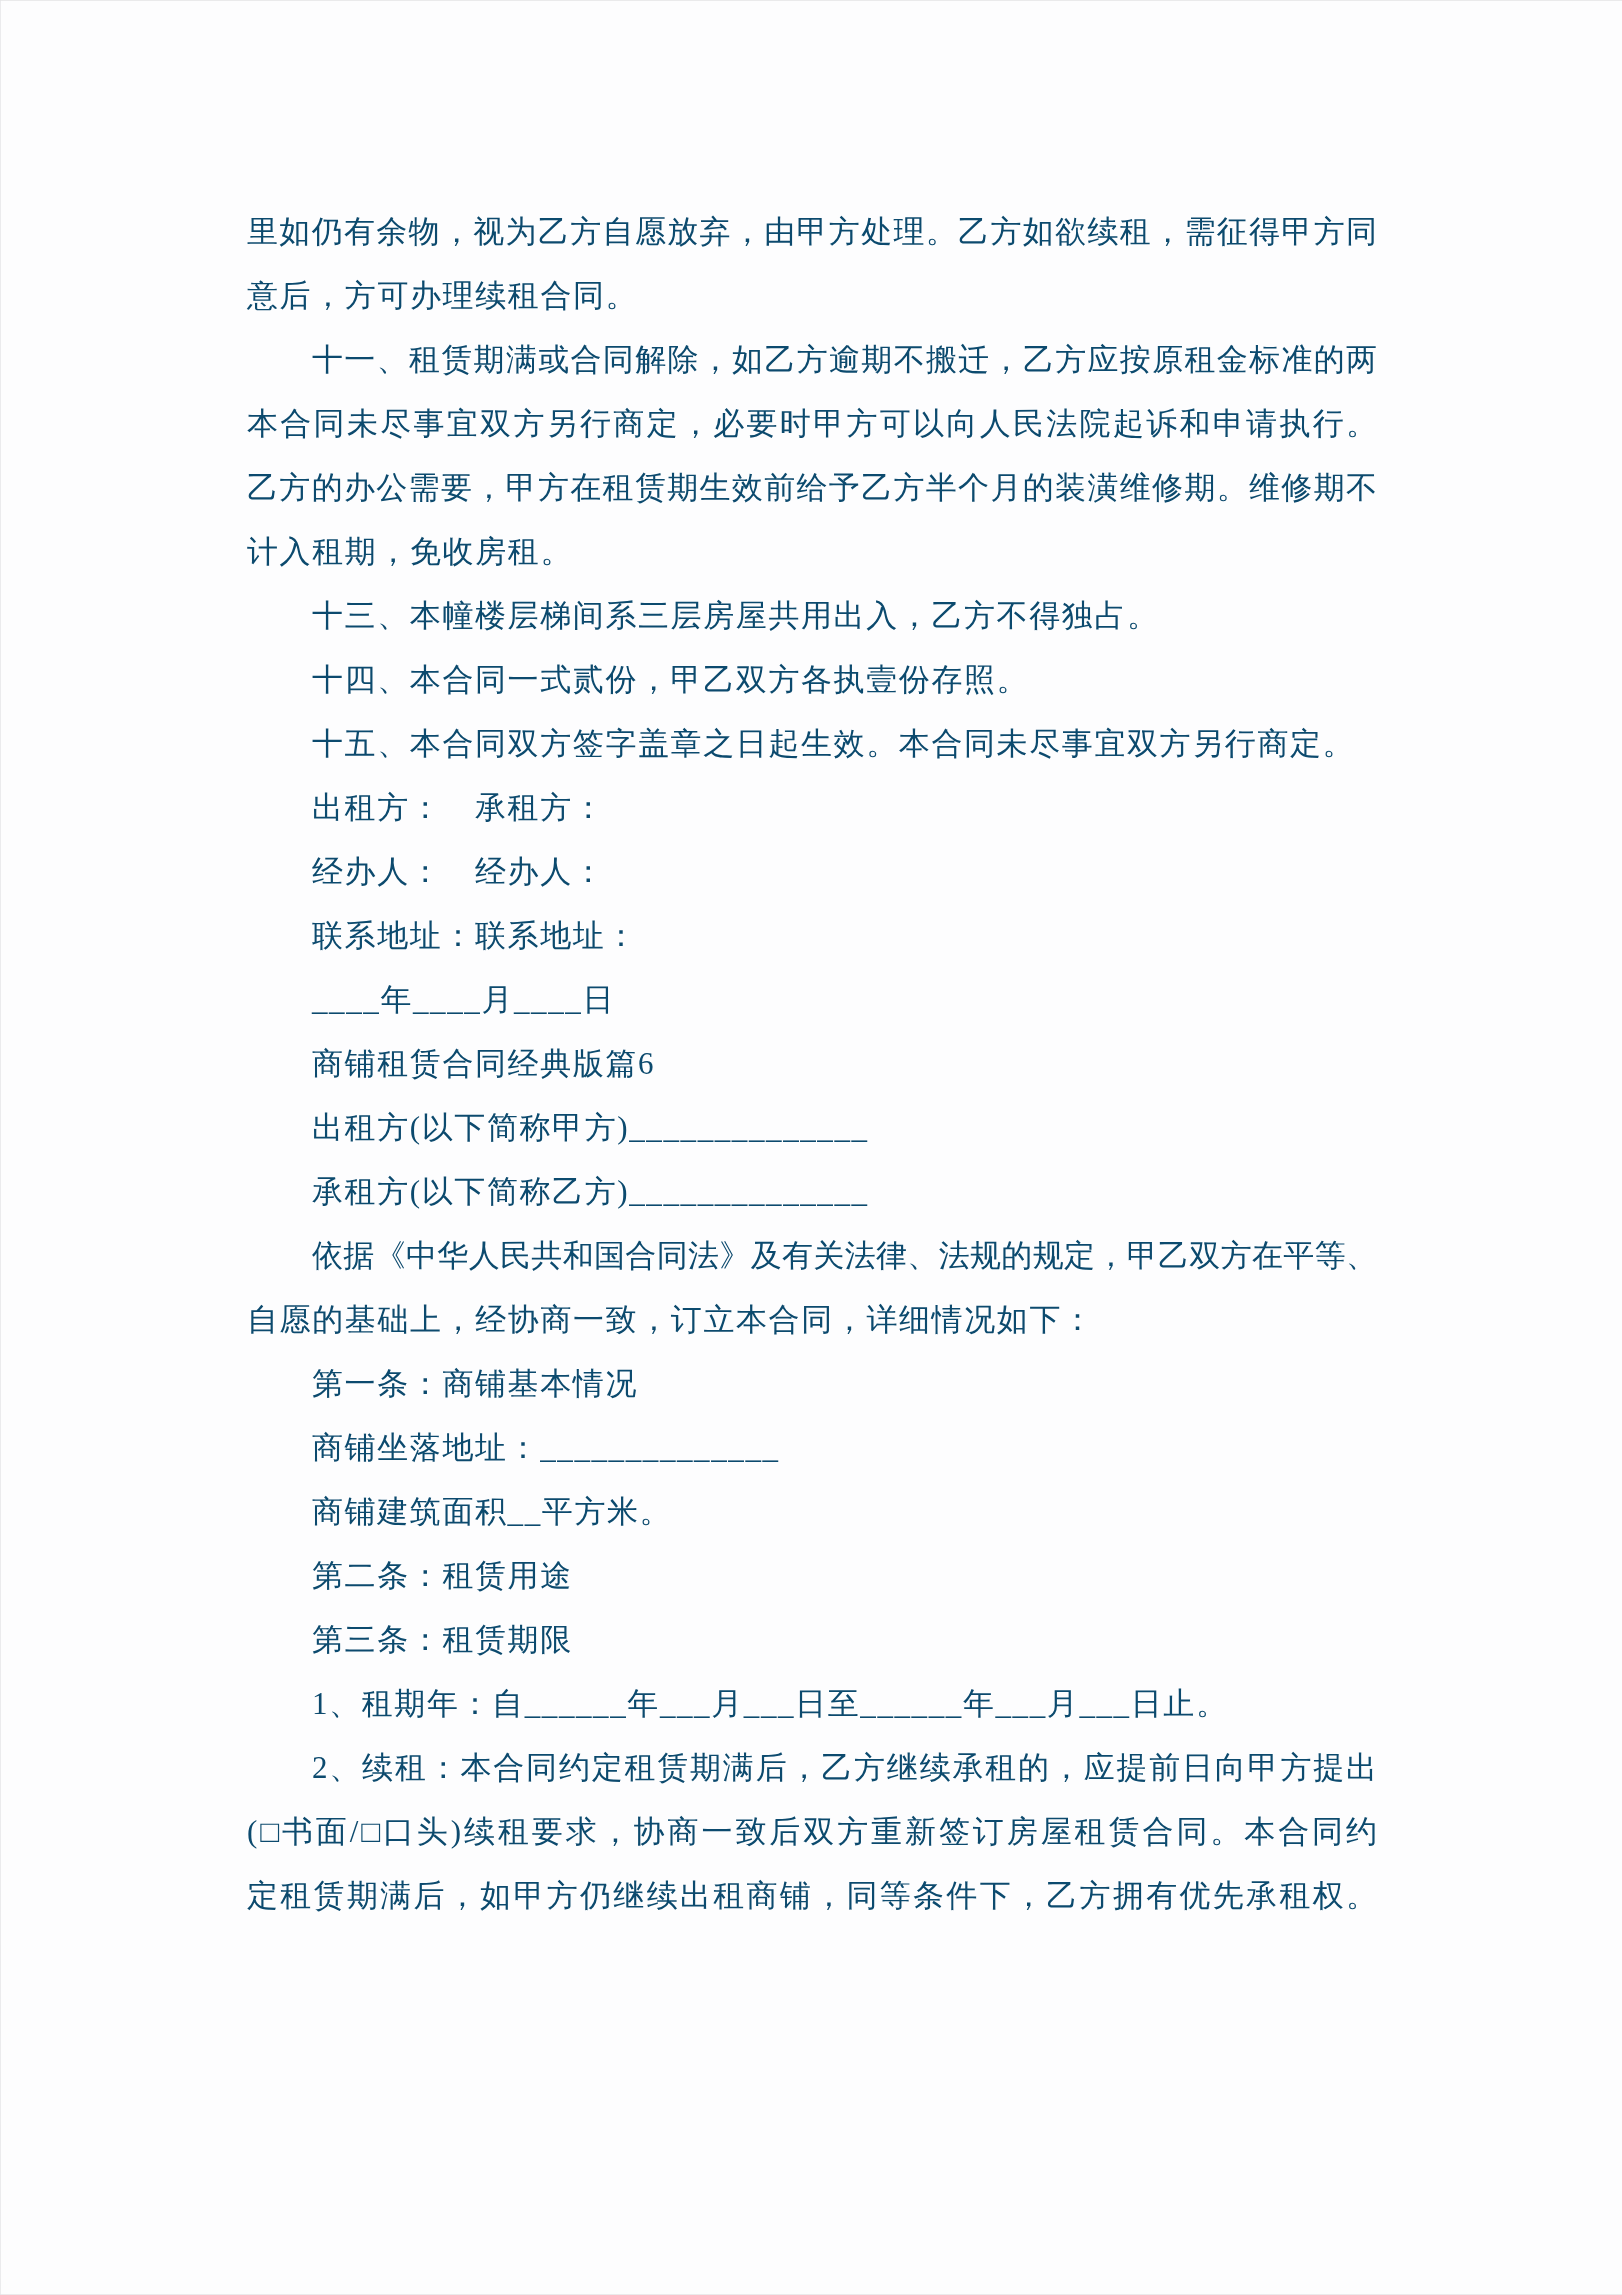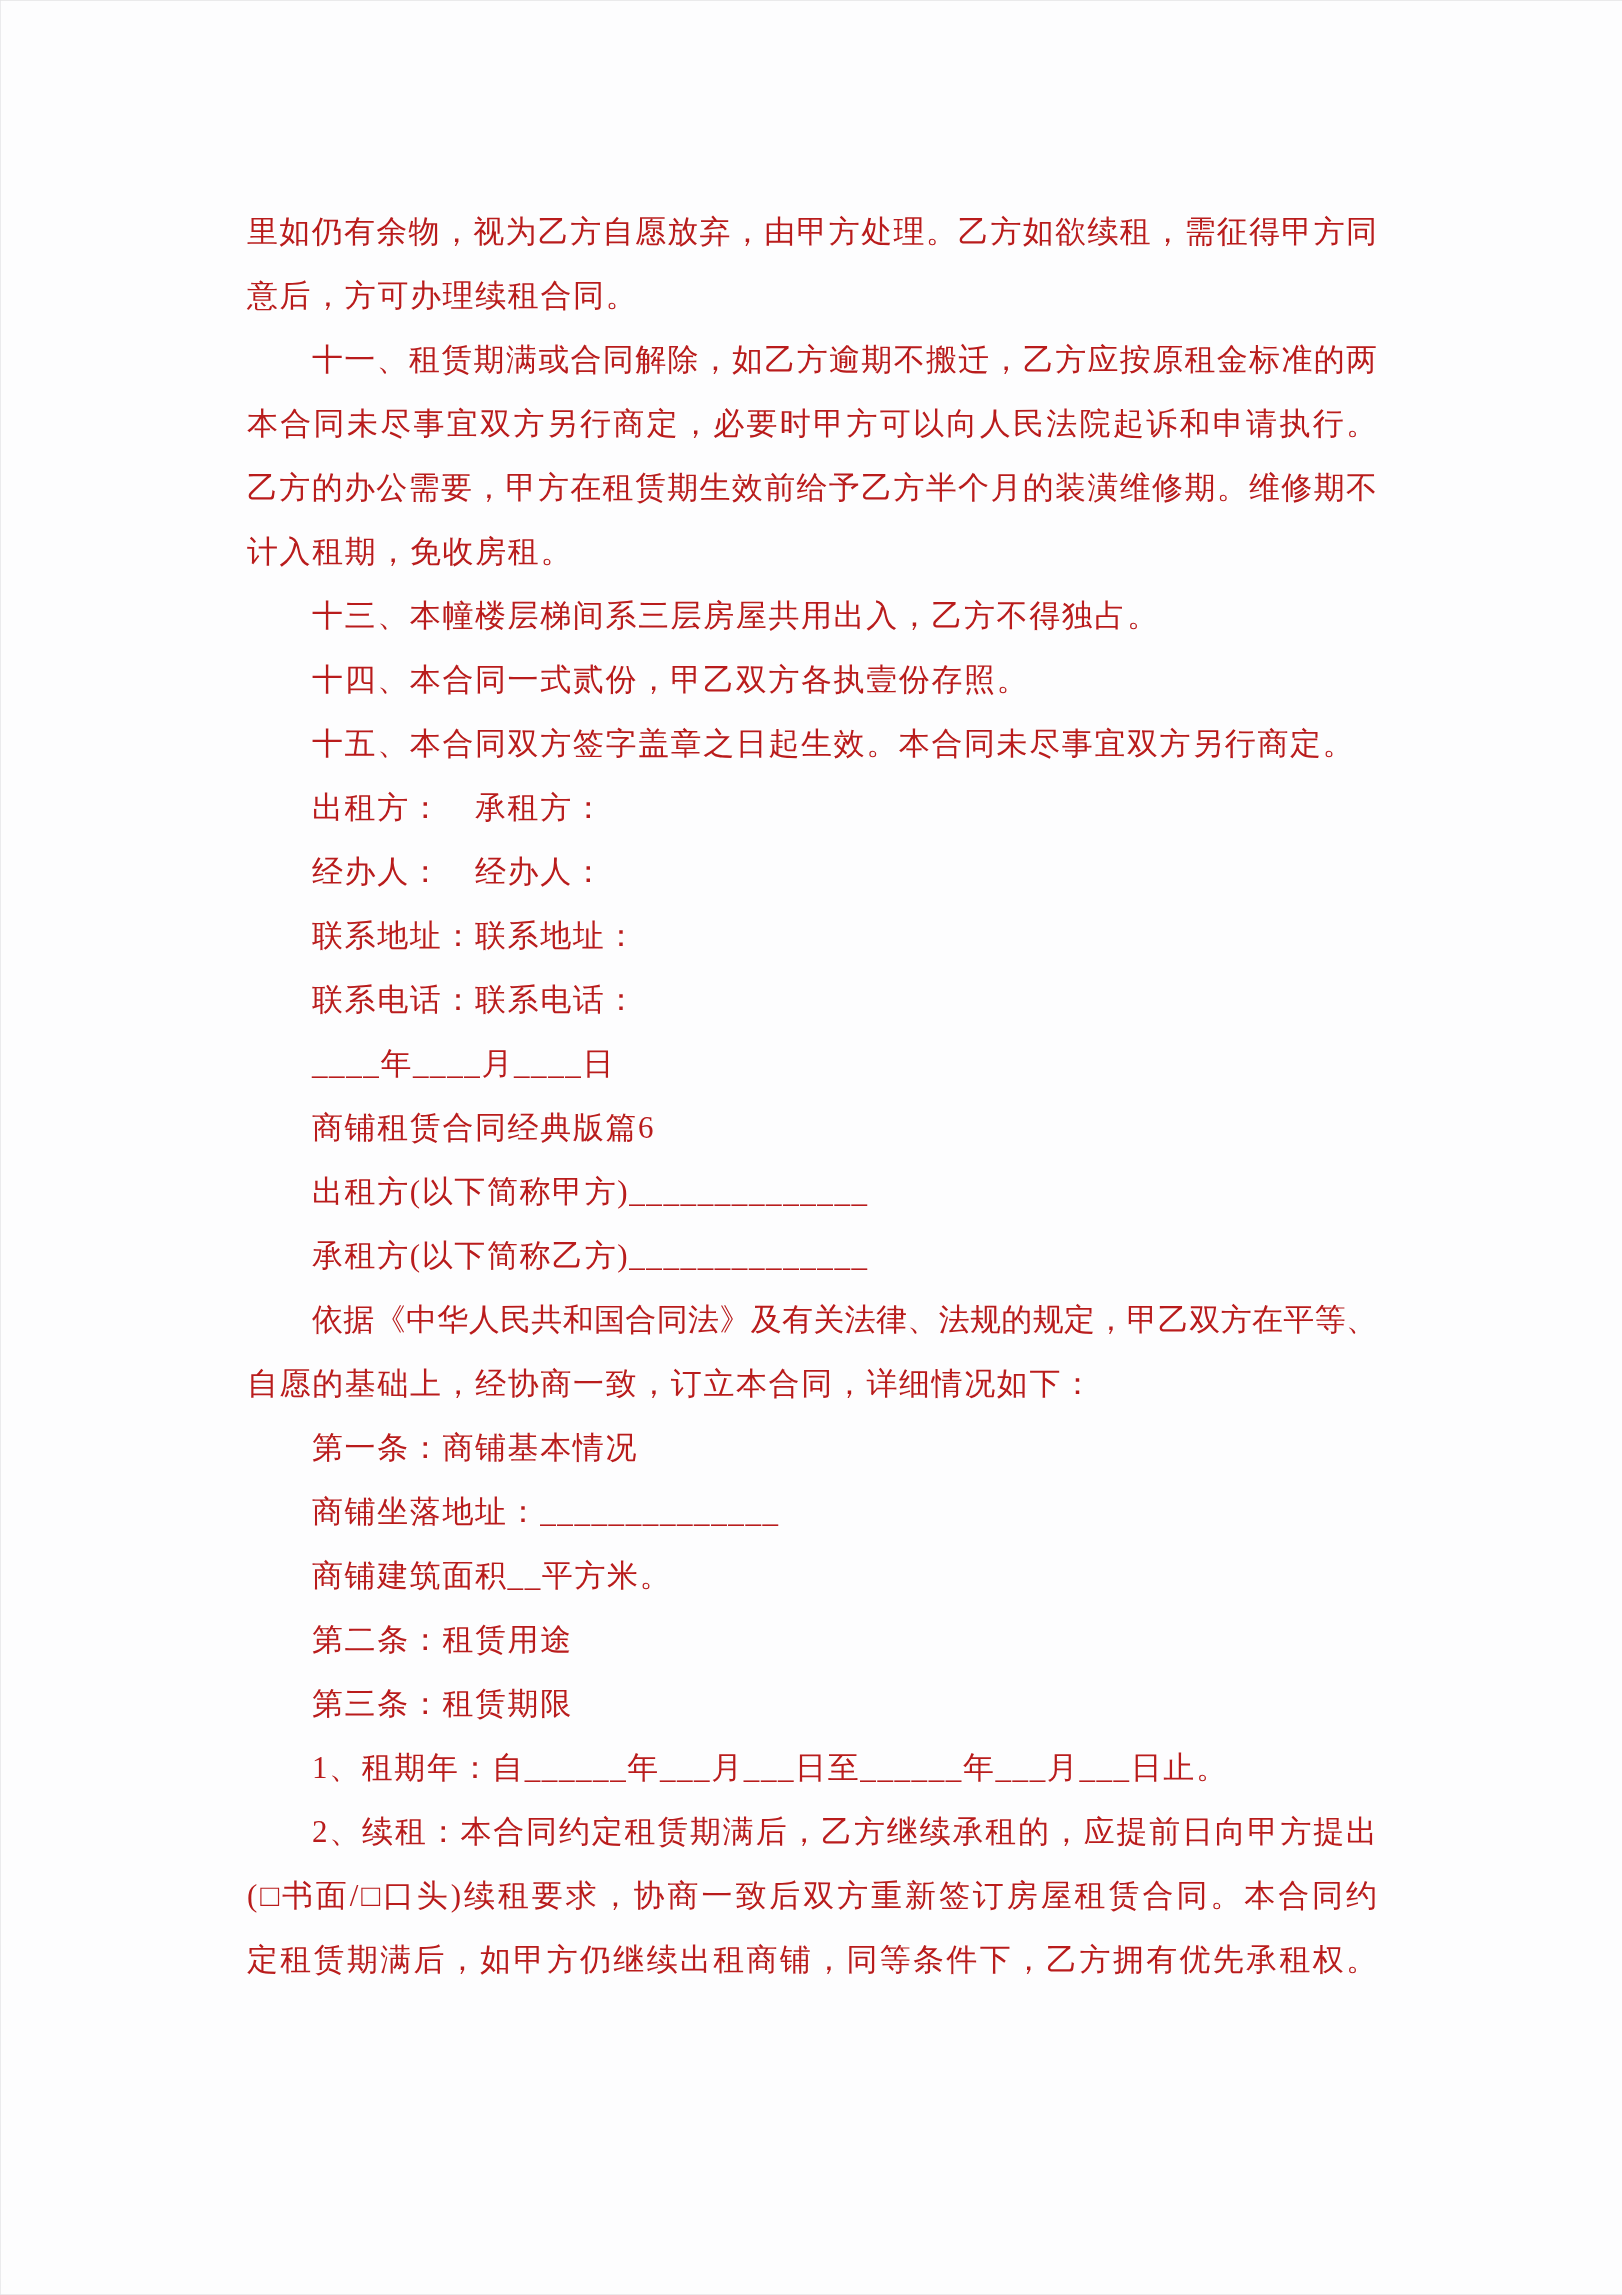--- a/index.html
+++ b/index.html
@@ -24,21 +24,21 @@
   .text-block {
     position: absolute;
     left: 247px;
     top: 200px;
     width: 1130px;
   }
   .line {
     height: 64px;
     line-height: 64px;
     font-size: 31px;
-    color: #b91c1c;
+    color: #0c4a6e;
     font-family: "Liberation Serif", "DejaVu Serif", serif;
     letter-spacing: 1.6px;
     white-space: pre;
     font-weight: 400;
   }
   .line.indent {
     padding-left: 65px;
   }
   .line.full {
     letter-spacing: 0;
@@ -60,21 +60,20 @@
       <div class="line indent full">十一、租赁期满或合同解除，如乙方逾期不搬迁，乙方应按原租金标准的两</div>
       <div class="line full">本合同未尽事宜双方另行商定，必要时甲方可以向人民法院起诉和申请执行。</div>
       <div class="line full">乙方的办公需要，甲方在租赁期生效前给予乙方半个月的装潢维修期。维修期不</div>
       <div class="line">计入租期，免收房租。</div>
       <div class="line indent">十三、本幢楼层梯间系三层房屋共用出入，乙方不得独占。</div>
       <div class="line indent">十四、本合同一式贰份，甲乙双方各执壹份存照。</div>
       <div class="line indent">十五、本合同双方签字盖章之日起生效。本合同未尽事宜双方另行商定。</div>
       <div class="line indent">出租方：　承租方：</div>
       <div class="line indent">经办人：　经办人：</div>
       <div class="line indent">联系地址：联系地址：</div>
-      <div class="line indent">联系电话：联系电话：</div>
       <div class="line indent">____年____月____日</div>
       <div class="line indent">商铺租赁合同经典版篇6</div>
       <div class="line indent">出租方(以下简称甲方)______________</div>
       <div class="line indent">承租方(以下简称乙方)______________</div>
       <div class="line indent full">依据《中华人民共和国合同法》及有关法律、法规的规定，甲乙双方在平等、</div>
       <div class="line">自愿的基础上，经协商一致，订立本合同，详细情况如下：</div>
       <div class="line indent">第一条：商铺基本情况</div>
       <div class="line indent">商铺坐落地址：______________</div>
       <div class="line indent">商铺建筑面积__平方米。</div>
       <div class="line indent">第二条：租赁用途</div>

